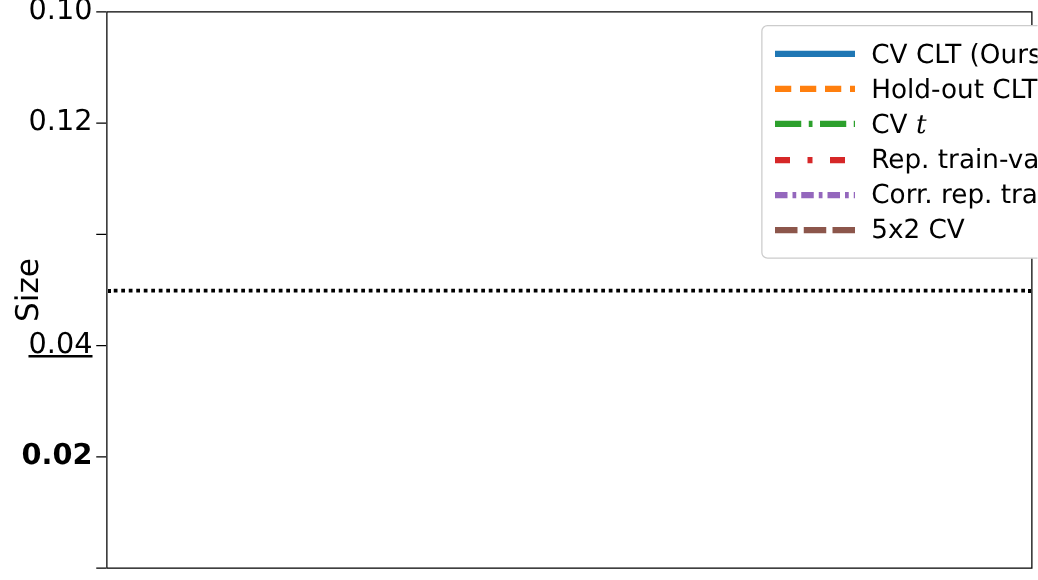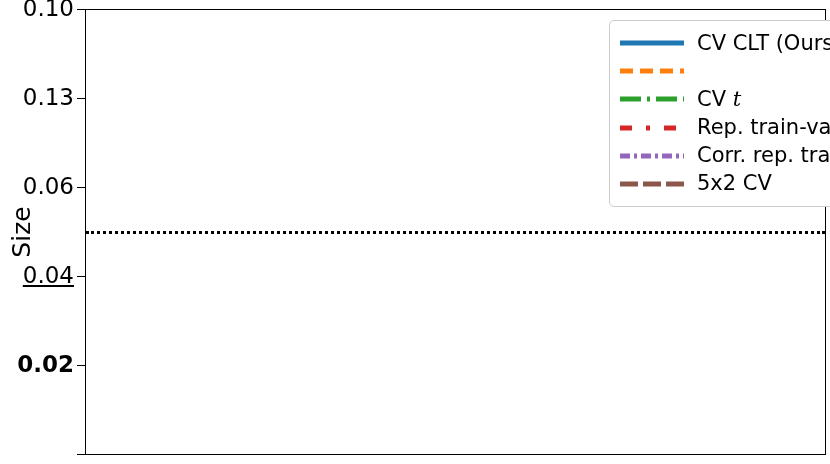--- a/index.html
+++ b/index.html
@@ -145,22 +145,21 @@
     font-size: 21px;
   }
 </style>
 </head>
 <body>
 
 <div id="figure">
 
   <div id="ytick-labels">
     <div class="ytick-label" style="top:-3px;">0.10</div>
-    <div class="ytick-label" style="top:86px;">0.13</div>
-    <div class="ytick-label" style="top:175px;">0.06</div>
+    <div class="ytick-label" style="top:86px;">0.12</div>
     <div class="ytick-label" style="top:264px;text-decoration:underline;">0.04</div>
     <div class="ytick-label" style="top:353px;font-weight:bold;">0.02</div>
   </div>
 
   <div class="ytick-mark" style="top:9px;"></div>
   <div class="ytick-mark" style="top:98px;"></div>
   <div class="ytick-mark" style="top:187px;"></div>
   <div class="ytick-mark" style="top:276px;"></div>
   <div class="ytick-mark" style="top:365px;"></div>
   <div class="ytick-mark" style="top:454px;"></div>
@@ -179,20 +178,21 @@
         <svg class="legend-sample" viewBox="0 0 66 28" preserveAspectRatio="none">
           <line x1="1" y1="14" x2="65" y2="14" stroke="#1f77b4" stroke-width="5"></line>
         </svg>
         <span class="legend-text"><span>CV CLT (Ours)</span><i></i></span>
       </div>
 
       <div class="legend-row">
         <svg class="legend-sample" viewBox="0 0 66 28" preserveAspectRatio="none">
           <line x1="1" y1="14" x2="65" y2="14" stroke="#ff7f0e" stroke-width="5" stroke-dasharray="13,7"></line>
         </svg>
+        <span class="legend-text"><span>Hold-out CLT</span><i></i></span>
       </div>
 
       <div class="legend-row">
         <svg class="legend-sample" viewBox="0 0 66 28" preserveAspectRatio="none">
           <line x1="1" y1="14" x2="65" y2="14" stroke="#2ca02c" stroke-width="5" stroke-dasharray="21,6,3,6"></line>
         </svg>
         <span class="legend-text"><span>CV </span><i>t</i></span>
       </div>
 
       <div class="legend-row">

